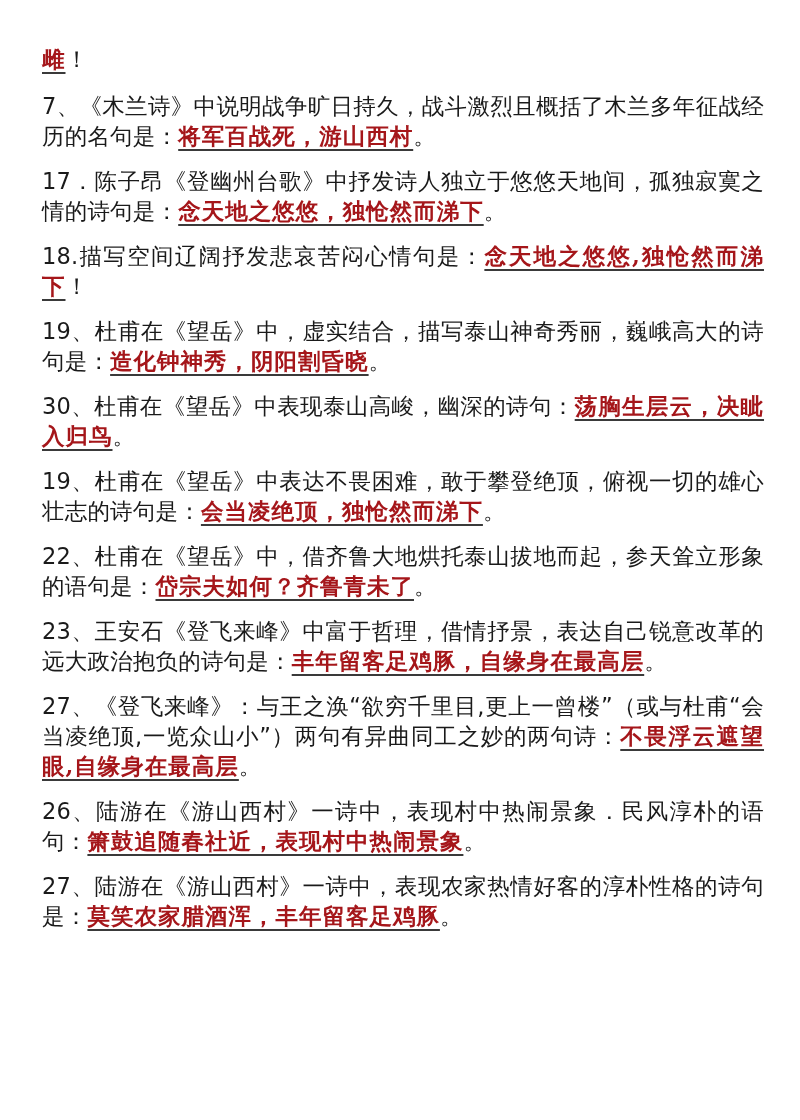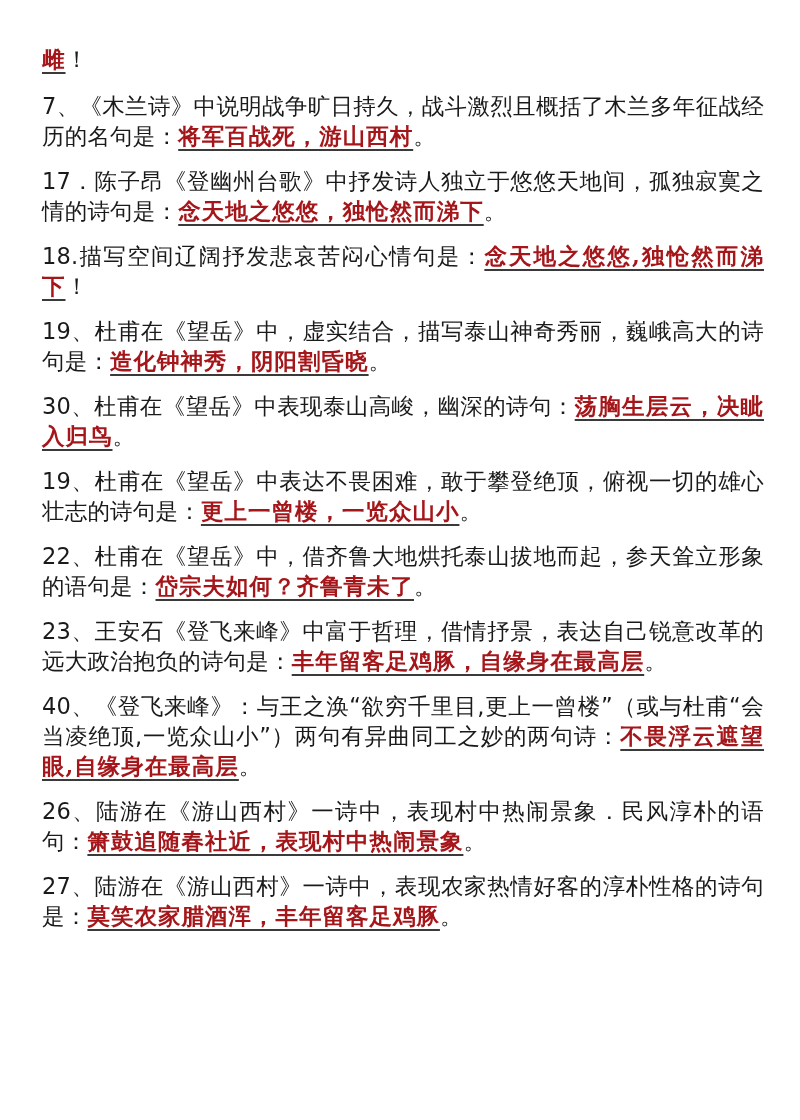--- a/index.html
+++ b/index.html
@@ -47,33 +47,33 @@
 
   <div class="item">
     <span>19、杜甫在《望岳》中，虚实结合，描写泰山神奇秀丽，巍峨高大的诗句是：</span><span class="ans">造化钟神秀，阴阳割昏晓</span><span class="tail">。</span>
   </div>
 
   <div class="item">
     <span>30、杜甫在《望岳》中表现泰山高峻，幽深的诗句：</span><span class="ans">荡胸生层云，决眦入归鸟</span><span class="tail">。</span>
   </div>
 
   <div class="item">
-    <span>19、杜甫在《望岳》中表达不畏困难，敢于攀登绝顶，俯视一切的雄心壮志的诗句是：</span><span class="ans">更上一曾楼，一览众山小</span><span class="tail">。</span>
+    <span>19、杜甫在《望岳》中表达不畏困难，敢于攀登绝顶，俯视一切的雄心壮志的诗句是：</span><span class="ans">会当凌绝顶，独怆然而涕下</span><span class="tail">。</span>
   </div>
 
   <div class="item">
     <span>22、杜甫在《望岳》中，借齐鲁大地烘托泰山拔地而起，参天耸立形象的语句是：</span><span class="ans">岱宗夫如何？齐鲁青未了</span><span class="tail">。</span>
   </div>
 
   <div class="item">
     <span>23、王安石《登飞来峰》中富于哲理，借情抒景，表达自己锐意改革的远大政治抱负的诗句是：</span><span class="ans">丰年留客足鸡豚，自缘身在最高层</span><span class="tail">。</span>
   </div>
 
   <div class="item">
-    <span>40、《登飞来峰》：与王之涣“欲穷千里目,更上一曾楼”（或与杜甫“会当凌绝顶,一览众山小”）两句有异曲同工之妙的两句诗：</span><span class="ans">不畏浮云遮望眼,自缘身在最高层</span><span class="tail">。</span>
+    <span>27、《登飞来峰》：与王之涣“欲穷千里目,更上一曾楼”（或与杜甫“会当凌绝顶,一览众山小”）两句有异曲同工之妙的两句诗：</span><span class="ans">不畏浮云遮望眼,自缘身在最高层</span><span class="tail">。</span>
   </div>
 
 
   <div class="item">
     <span>26、陆游在《游山西村》一诗中，表现村中热闹景象．民风淳朴的语句：</span><span class="ans">箫鼓追随春社近，表现村中热闹景象</span><span class="tail">。</span>
   </div>
 
   <div class="item">
     <span>27、陆游在《游山西村》一诗中，表现农家热情好客的淳朴性格的诗句是：</span><span class="ans">莫笑农家腊酒浑，丰年留客足鸡豚</span><span class="tail">。</span>
   </div>

